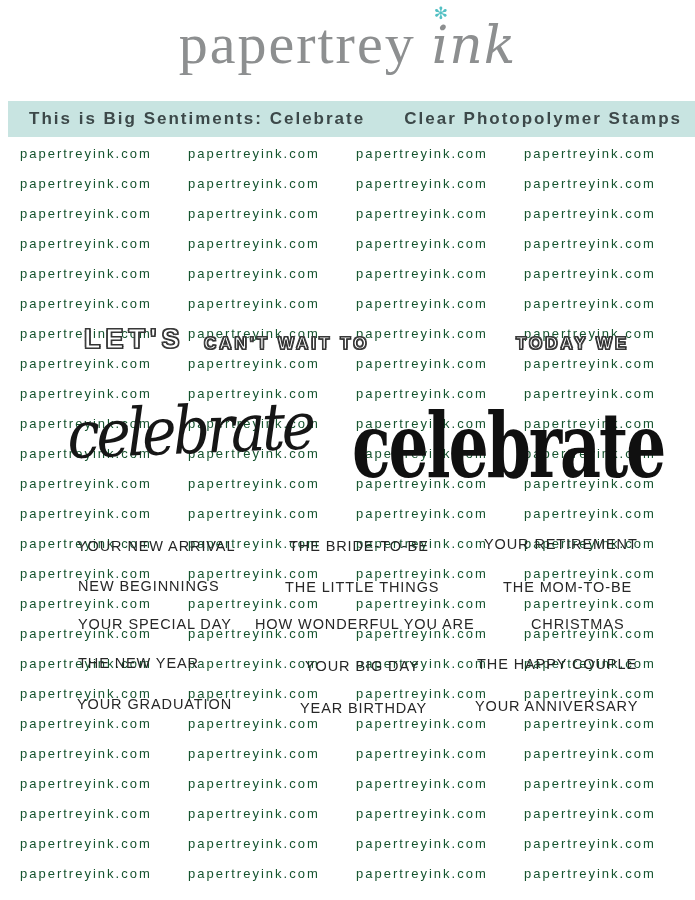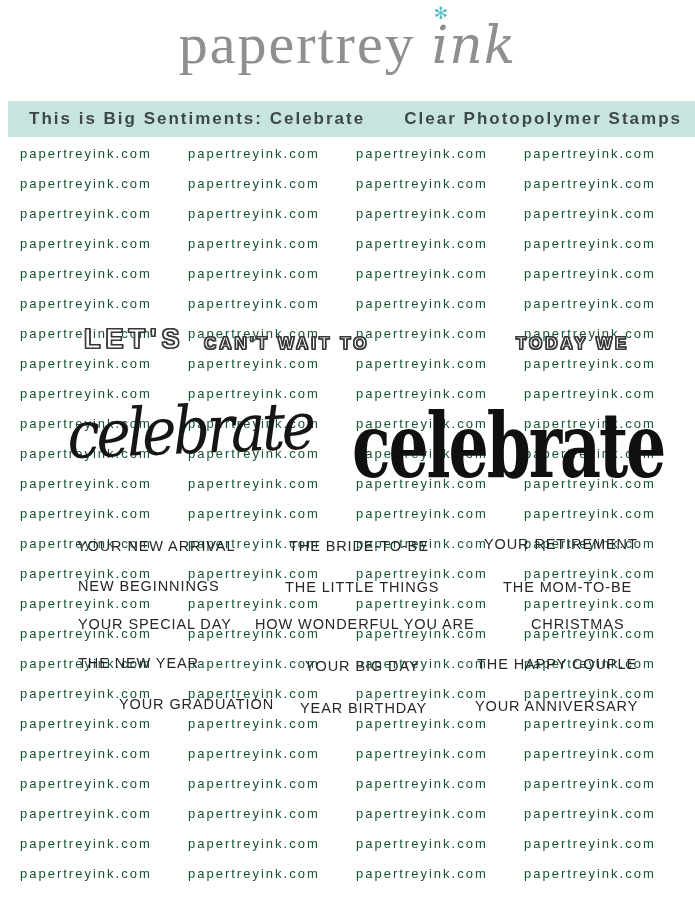--- a/index.html
+++ b/index.html
@@ -279,18 +279,18 @@
     <span class="phrase" style="left:503px; top:580px;">THE MOM-TO-BE</span>
 
     <span class="phrase" style="left:78px;  top:617px;">YOUR SPECIAL DAY</span>
     <span class="phrase" style="left:255px; top:617px;">HOW WONDERFUL YOU ARE</span>
     <span class="phrase" style="left:531px; top:617px;">CHRISTMAS</span>
 
     <span class="phrase" style="left:78px;  top:656px;">THE NEW YEAR</span>
     <span class="phrase" style="left:305px; top:659px;text-align:right;">YOUR BIG DAY</span>
     <span class="phrase" style="left:477px; top:657px;">THE HAPPY COUPLE</span>
 
-    <span class="phrase" style="left:77px;  top:697px;margin-left:42px;">YOUR GRADUATION</span>
+    <span class="phrase" style="left:77px;  top:697px;">YOUR GRADUATION</span>
     <span class="phrase" style="left:300px; top:701px;">YEAR BIRTHDAY</span>
     <span class="phrase" style="left:475px; top:699px;">YOUR ANNIVERSARY</span>
   </div>
 
 </div>
 
 </body></html>

